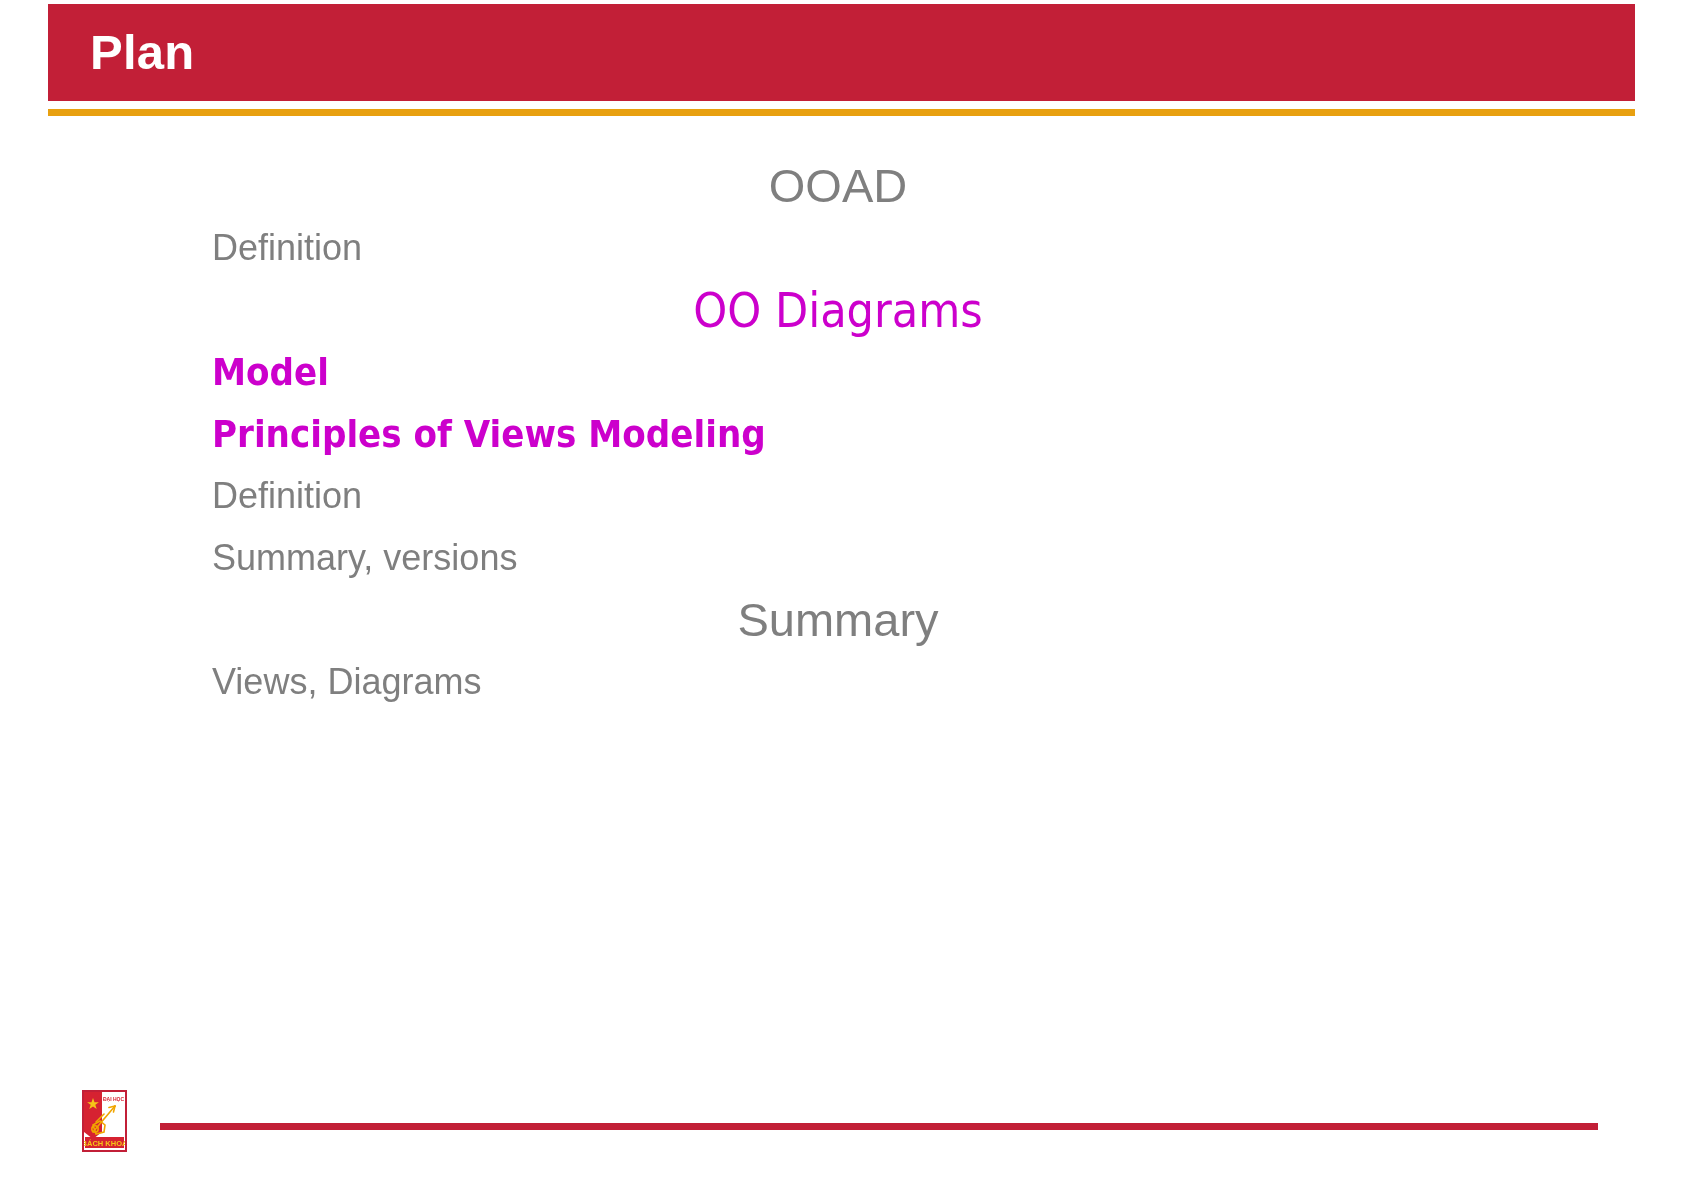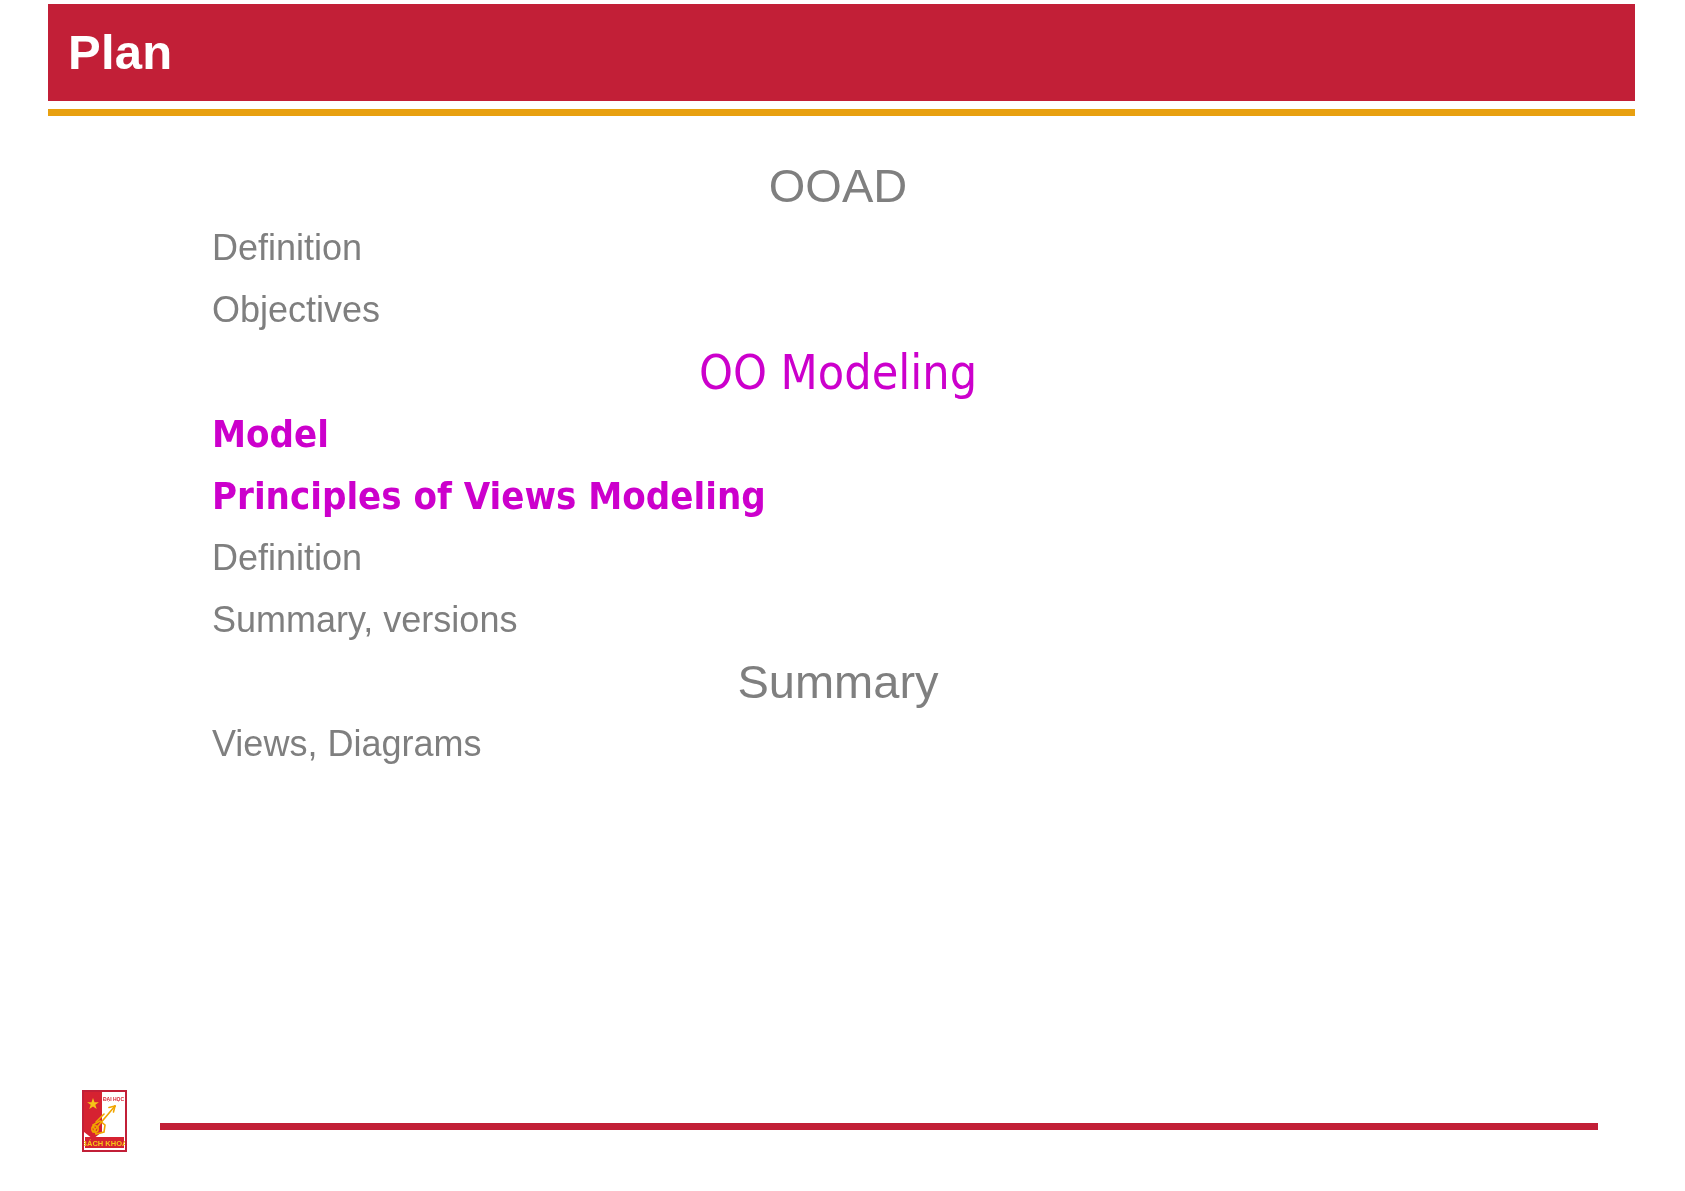--- a/index.html
+++ b/index.html
@@ -20,21 +20,21 @@
   #title-banner {
     position: absolute;
     left: 48px;
     top: 4px;
     width: 1587px;
     height: 97px;
     background: #c21f37;
     display: flex;
     align-items: center;
     box-sizing: border-box;
-    padding-left: 20px;
+    padding-left: 42px;
   }
   #title-text {
     color: #ffffff;
     font-size: 49px;
     font-weight: bold;
     letter-spacing: 0.2px;
     line-height: 1;
   }
   #title-rule {
     position: absolute;
@@ -98,22 +98,21 @@
 <body>
 
 <div id="title-banner">
   <div id="title-text">Plan</div>
 </div>
 <div id="title-rule"></div>
 
 <div id="outline">
     <div class="outline-row lvl1 c-gray">OOAD</div>
     <div class="outline-row lvl2 c-gray">Definition</div>
-    <div class="outline-row lvl2 c-gray">Objectives</div>
-    <div class="outline-row lvl1 c-magenta">OO Modeling</div>
+    <div class="outline-row lvl1 c-magenta">OO Diagrams</div>
     <div class="outline-row lvl2 c-magenta">Model</div>
     <div class="outline-row lvl2 c-magenta">Principles of Views Modeling</div>
     <div class="outline-row lvl2 c-gray">Definition</div>
     <div class="outline-row lvl2 c-gray">Summary, versions</div>
     <div class="outline-row lvl1 c-gray">Summary</div>
     <div class="outline-row lvl2 c-gray">Views, Diagrams</div>
   </div>
 
 <div id="footer-rule"></div>
 

